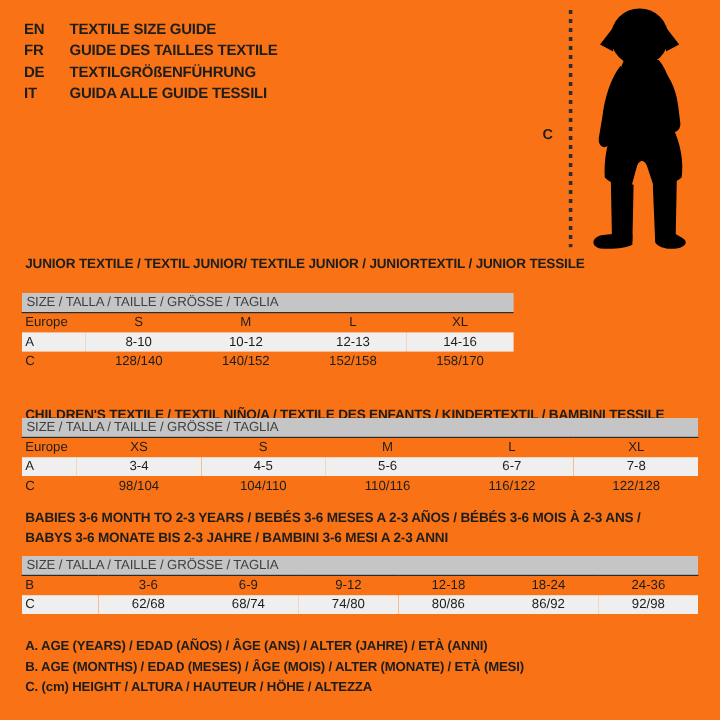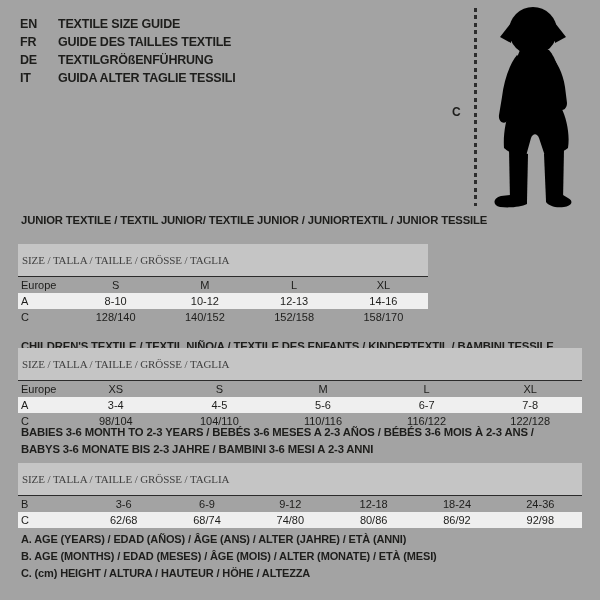--- a/index.html
+++ b/index.html
@@ -4,21 +4,21 @@
 <style>
   :root{
     --ink:#1d1d1b;
     --hdr-bg:#c5c5c5;
     --hdr-rule:#2b2b2b;
     --shade:#efefef;
     --sil:#000000;
   }
   html,body{margin:0;padding:0;background:#fff;}
   .page{
-    position:relative;width:600px;height:600px;background:#a3a3a3;overflow:hidden;
+    position:relative;width:600px;height:600px;background:#f97316;overflow:hidden;
     font-family:"Liberation Sans",sans-serif;color:var(--ink);
     -webkit-font-smoothing:antialiased;
   }
   
   .lang-block{position:absolute;left:20px;top:15px;font-weight:bold;font-size:12.5px;line-height:18px;letter-spacing:-0.2px;}
   .lang-row{display:flex;}
   .lang-code{width:38px;flex:0 0 38px;}
   
   .fig-label{position:absolute;left:452px;top:105px;font-weight:bold;font-size:12px;}
   .dashed-line{
@@ -37,22 +37,22 @@
     font-size:11px;color:var(--ink);
   }
   #table-0{top:244px;width:410px;}
   #table-1{top:348px;width:564px;}
   #table-2{top:463px;width:564px;}
   #table-0 .col-lbl{width:53px;}
   #table-1 .col-lbl{width:46px;}
   #table-2 .col-lbl{width:64px;}
   table.size-table td{height:16px;padding:0;text-align:center;white-space:nowrap;overflow:hidden;}
   table.size-table td.hdr{
-    height:32px;background:var(--hdr-bg);border-bottom:1.5px solid var(--hdr-rule);
-    text-align:left;padding-left:4px;color:#3f3f3f;font-size:11px;letter-spacing:-0.1px;font-family:Liberation Serif, serif;
+    height:16px;background:var(--hdr-bg);border-bottom:1.5px solid var(--hdr-rule);
+    text-align:left;padding-left:4px;color:#3f3f3f;font-size:11px;letter-spacing:-0.1px;
   }
   table.size-table td.lbl{text-align:left;padding-left:3px;}
   table.size-table tr.shaded td{background:var(--shade);}
   
   .notes-block{position:absolute;left:21px;top:531px;font-weight:bold;font-size:11px;line-height:17px;letter-spacing:-0.15px;}
 </style>
 </head>
 <body>
 
 <div class="page">
@@ -65,21 +65,21 @@
       <div class="lang-row">
         <span class="lang-code">FR</span>
         <span class="lang-label">GUIDE DES TAILLES TEXTILE</span>
       </div>
       <div class="lang-row">
         <span class="lang-code">DE</span>
         <span class="lang-label">TEXTILGRÖßENFÜHRUNG</span>
       </div>
       <div class="lang-row">
         <span class="lang-code">IT</span>
-        <span class="lang-label">GUIDA ALTER TAGLIE TESSILI</span>
+        <span class="lang-label">GUIDA ALLE GUIDE TESSILI</span>
       </div>
     </div>
 
   <span class="fig-label">C</span>
   <div class="dashed-line"></div>
   <svg class="baby-svg" viewBox="0 0 96 203" xmlns="http://www.w3.org/2000/svg" aria-hidden="true">
     <g fill="var(--sil)">
       <circle cx="50" cy="26" r="24"></circle>
       <polygon points="28,18 17,32 28,38"></polygon>
       <polygon points="72,18 83,32 72,38"></polygon>

